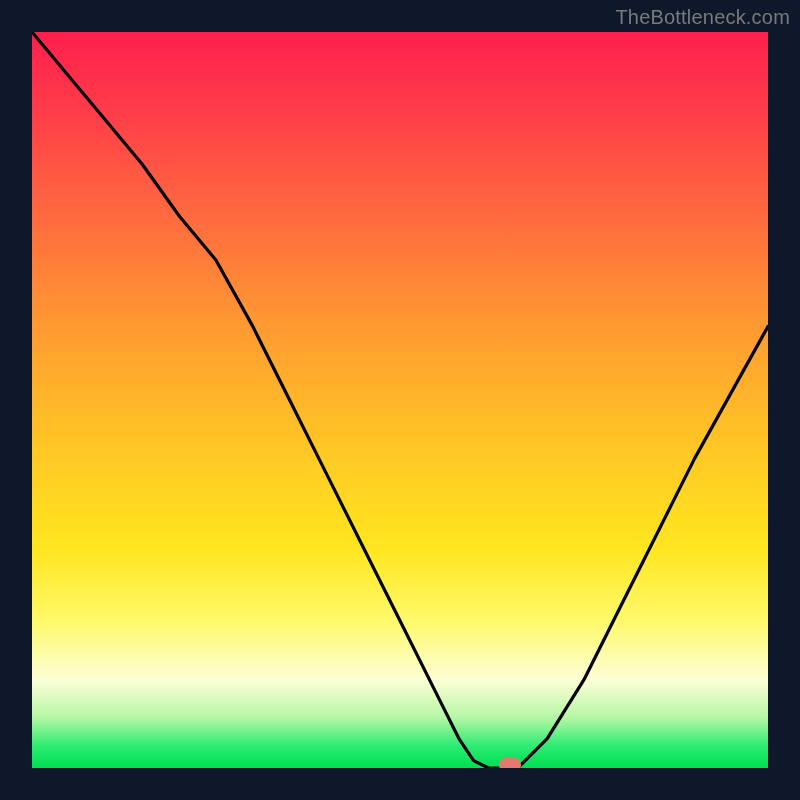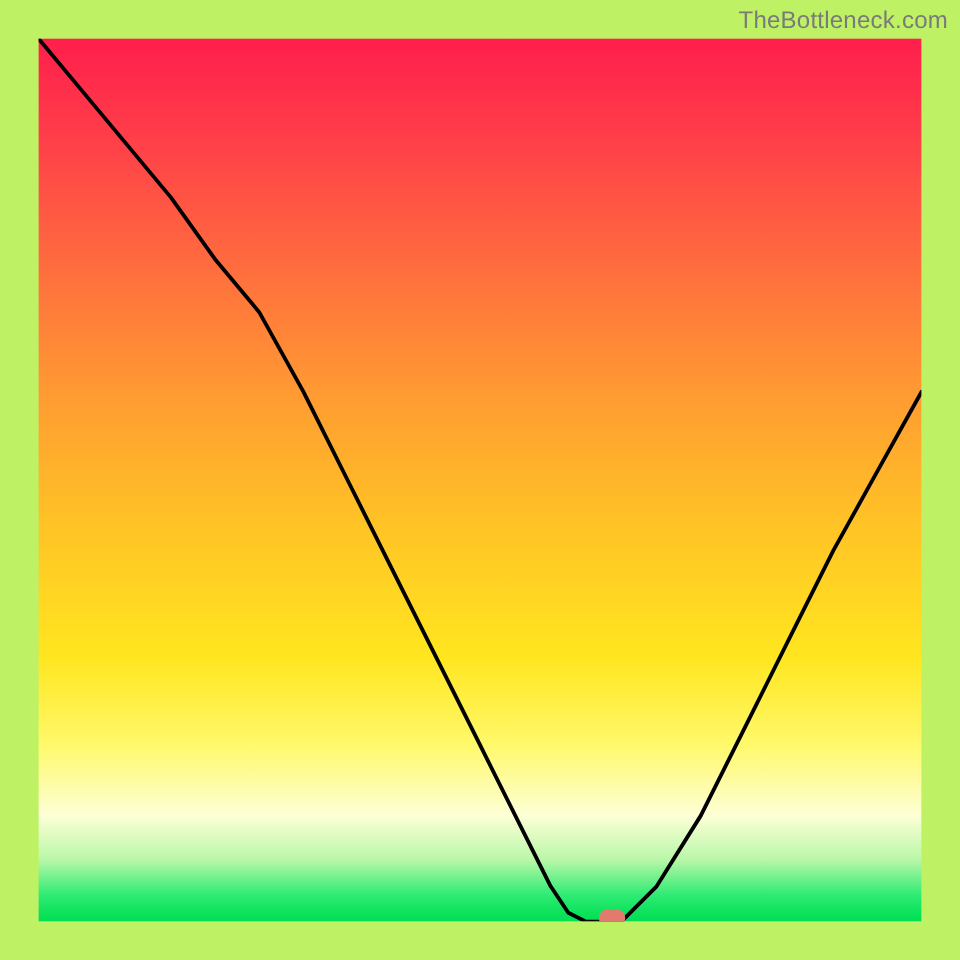--- a/index.html
+++ b/index.html
@@ -8,21 +8,21 @@
     width: 800px;
     height: 800px;
     background: #000;
     overflow: hidden;
     font-family: Arial, Helvetica, sans-serif;
   }
   .frame {
     position: relative;
     width: 800px;
     height: 800px;
-    background: #bef264;
+    background: #0f172a;
     text-align: center;
   }
   .plot-area {
     position: absolute;
     left: 32px;
     top: 32px;
     width: 736px;
     height: 736px;
     overflow: hidden;
   }

